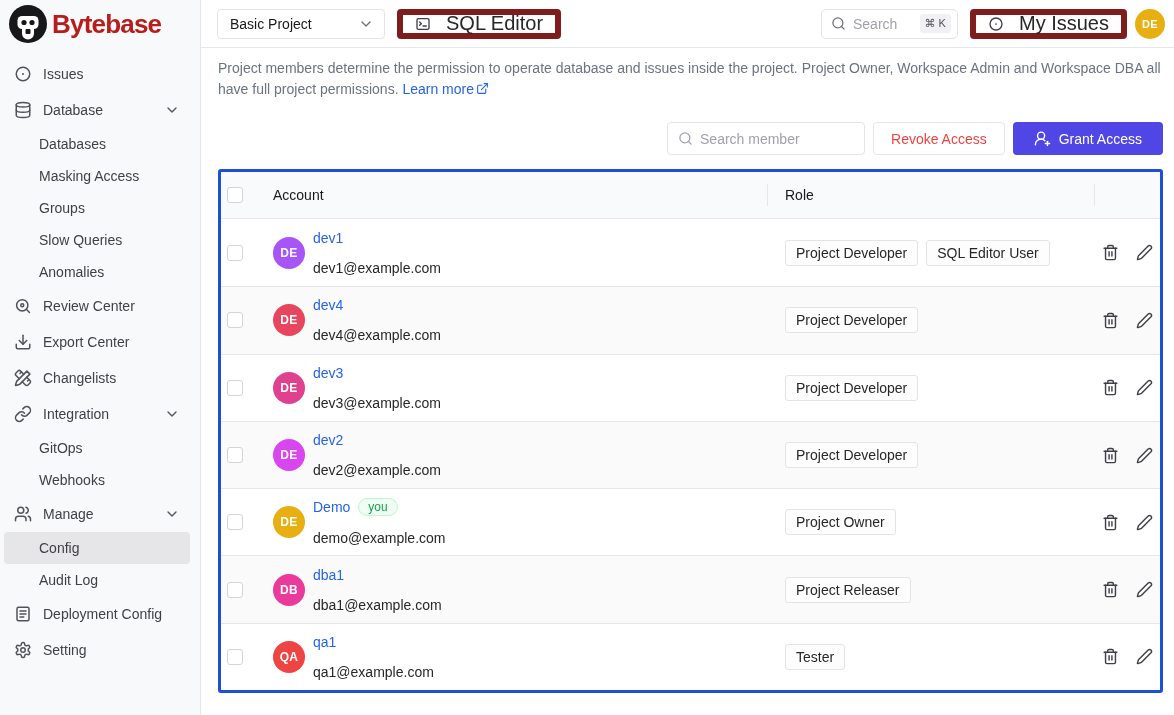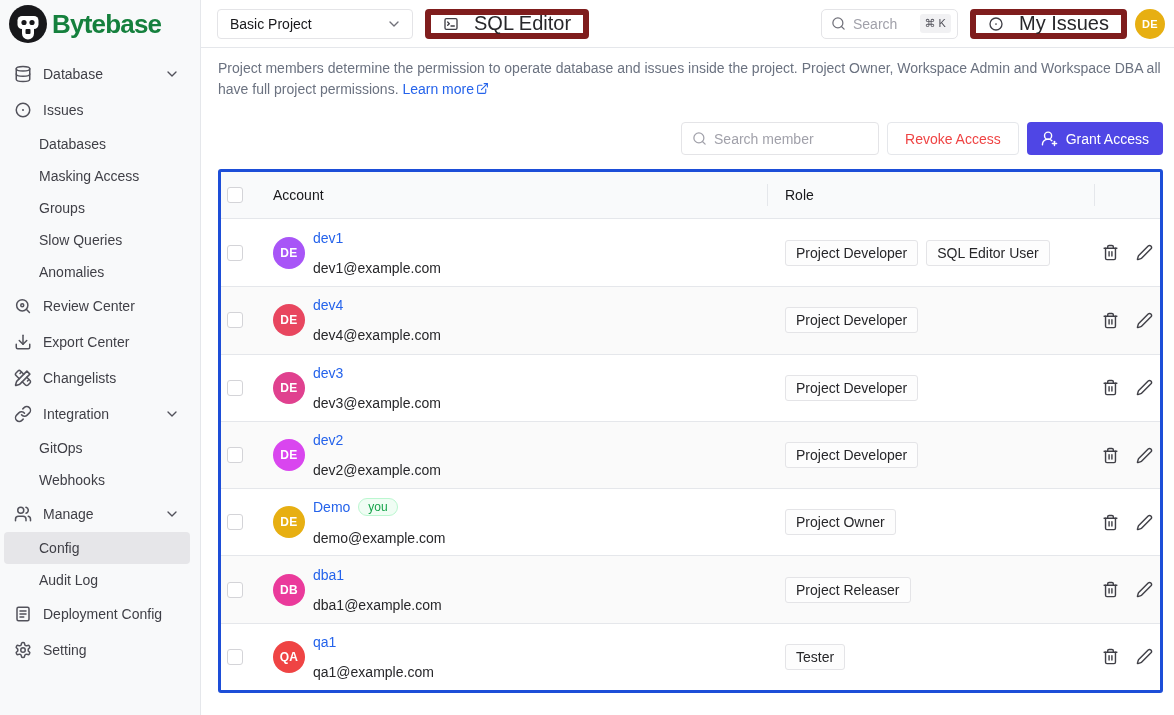--- a/index.html
+++ b/index.html
@@ -4,34 +4,34 @@
 <style>
   * { box-sizing: border-box; margin: 0; padding: 0; }
   html,body { width: 1174px; height: 715px; overflow: hidden; }
   body { font-family: "Liberation Sans","DejaVu Sans",sans-serif; background:#fff; color:#18181b; }
   .app { display:flex; width:100%; height:100%; }
 
   
   .sidebar { width:201px; min-width:201px; background:#f8f9fa; border-right:1px solid #e5e7eb; display:flex; flex-direction:column; }
   .logo-row { height:48px; display:flex; align-items:center; padding-left:9px; }
   .logo-mark { flex:none; }
-  .wordmark { font-size:26px; font-weight:800; letter-spacing:-0.8px; color:#15803d; margin-left:5px; }
+  .wordmark { font-size:26px; font-weight:800; letter-spacing:-0.8px; color:#b91c1c; margin-left:5px; }
   .nav { padding-top:8px; flex:1; overflow:hidden; }
   .nav-item { height:36px; display:flex; align-items:center; margin:0 10px 0 4px; padding:0 10px; border-radius:4px; font-size:14px; color:#3f3f46; cursor:pointer; }
   .nav-item.child { height:32px; padding-left:35px; }
   .nav-item.active { background:#e6e6e9; }
   .nav-item svg { color:#52525b; flex:none; }
   .nav-label { margin-left:11px; white-space:nowrap; }
   .nav-item.child .nav-label { margin-left:0; }
   .nav-chev { margin-left:auto; display:flex; color:#9ca3af; }
 
   
   .right-col { flex:1; display:flex; flex-direction:column; min-width:0; }
   .topbar { height:48px; border-bottom:1px solid #e5e7eb; display:flex; align-items:center; padding:0 9px 0 16px; background:#fff; }
-  .select { width:196px; height:30px; border:1px solid #e4e4e7; border-radius:4px; background:#fff; display:flex; align-items:center; padding:0 10px 0 12px; font-size:14px; color:#18181b; cursor:pointer; }
+  .select { width:168px; height:30px; border:1px solid #e4e4e7; border-radius:4px; background:#fff; display:flex; align-items:center; padding:0 10px 0 12px; font-size:14px; color:#18181b; cursor:pointer; }
   .select .sel-chev { margin-left:auto; display:flex; color:#71717a; }
   .btn-plain { height:30px; border:6px solid #7f1d1d; border-radius:4px; background:#fff; display:flex; align-items:center; gap:15px; padding:0 12px; font-size:20px; color:#27272a; margin-left:12px; cursor:pointer; }
   .btn-plain svg { color:#3f3f46; }
   .searchbox { margin-left:auto; width:137px; height:30px; border:1px solid #e4e4e7; border-radius:5px; background:#fff; display:flex; align-items:center; padding:0 6px 0 9px; cursor:text; }
   .searchbox .ph { font-size:14px; color:#a1a1aa; margin-left:7px; }
   .searchbox svg { color:#71717a; }
   .kbd { margin-left:auto; background:#f1f1f3; border-radius:3px; font-size:11px; color:#52525b; padding:3px 5px; white-space:nowrap; }
   .avatar-top { width:30px; height:30px; border-radius:50%; color:#fff; font-size:11px; font-weight:700; display:flex; align-items:center; justify-content:center; margin-left:8px; cursor:pointer; letter-spacing:0.3px; }
 
   
@@ -41,21 +41,21 @@
   .ext-ic { display:inline-flex; vertical-align:-1px; margin-left:2px; color:#2563eb; }
   .toolbar { display:flex; align-items:center; margin-top:22px; }
   .tabs { display:flex; gap:36px; }
   .tab { font-size:16px; font-weight:500; color:#18181b; padding-bottom:11px; border-bottom:2px solid transparent; cursor:pointer; }
   .tab.active { border-bottom-color:#4f46e5; }
   .controls { margin-left:auto; display:flex; align-items:center; gap:8px; }
   .member-search { width:198px; height:33px; border:1px solid #e4e4e7; border-radius:4px; display:flex; align-items:center; padding:0 10px; cursor:text; background:#fff; }
   .member-search svg { color:#a1a1aa; }
   .member-search .ph { font-size:14px; color:#a1a1aa; margin-left:7px; }
   .btn-revoke { height:33px; padding:0 17px; border:1px solid #e5e7eb; border-radius:4px; background:#fff; font-size:14px; color:#ef4444; cursor:default; }
-  .btn-grant { height:33px; padding:0 14px; border:none; border-radius:4px; background:#4f46e5; color:#fff; font-size:14px; display:flex; align-items:center; gap:8px; cursor:pointer; }
+  .btn-grant { height:33px; padding:0 21px; border:none; border-radius:4px; background:#4f46e5; color:#fff; font-size:14px; display:flex; align-items:center; gap:8px; cursor:pointer; }
   .btn-grant svg { color:#fff; }
 
   
   .table { margin-top:14px; border:3px solid #1d4ed8; border-radius:3px; overflow:hidden; }
   .thead { display:grid; grid-template-columns:546px 327px 1fr; height:47px; background:#f9fafb; border-bottom:1px solid #e5e7eb; align-items:center; }
   .th { font-size:14px; font-weight:500; color:#18181b; position:relative; height:100%; display:flex; align-items:center; }
   .th.div::before { content:""; position:absolute; left:0; top:12px; bottom:12px; width:1px; background:#e5e7eb; }
   .th-role { padding-left:18px; }
   .cb { width:16px; height:16px; border:1px solid #d4d4d8; border-radius:3px; background:#fff; display:inline-block; flex:none; cursor:pointer; }
   .trow { display:grid; grid-template-columns:546px 327px 1fr; height:67.3px; align-items:center; }
@@ -90,37 +90,37 @@
         <circle cx="15" cy="17.5" r="2.6" fill="#18181b"></circle>
         <circle cx="23" cy="17.5" r="2.6" fill="#18181b"></circle>
         <path d="M13 24h12v4.5a6 6 0 0 1-12 0z" fill="#fff"></path>
         <rect x="16.5" y="24" width="5" height="5" rx="1" fill="#18181b"></rect>
       </svg>
       <span class="wordmark">Bytebase</span>
     </div>
     <nav class="nav">
         <div class="nav-item">
           <svg width="18" height="18" viewBox="0 0 24 24" fill="none" stroke="currentColor" stroke-width="2" stroke-linecap="round" stroke-linejoin="round">
+            <circle cx="12" cy="12" r="9"></circle>
+            <circle cx="12" cy="12" r="1.3" fill="currentColor" stroke="none"></circle>
+          </svg>
+          <span class="nav-label">Issues</span>
+        </div>
+        <div class="nav-item">
+          <svg width="18" height="18" viewBox="0 0 24 24" fill="none" stroke="currentColor" stroke-width="2" stroke-linecap="round" stroke-linejoin="round">
             <ellipse cx="12" cy="5" rx="9" ry="3"></ellipse>
             <path d="M3 5v14c0 1.66 4 3 9 3s9-1.34 9-3V5"></path>
             <path d="M3 12c0 1.66 4 3 9 3s9-1.34 9-3"></path>
           </svg>
           <span class="nav-label">Database</span>
           <span class="nav-chev">
             <svg width="16" height="16" viewBox="0 0 24 24" fill="none" stroke="currentColor" stroke-width="2" stroke-linecap="round" stroke-linejoin="round">
               <path d="m6 9 6 6 6-6"></path>
             </svg>
           </span>
-        </div>
-        <div class="nav-item">
-          <svg width="18" height="18" viewBox="0 0 24 24" fill="none" stroke="currentColor" stroke-width="2" stroke-linecap="round" stroke-linejoin="round">
-            <circle cx="12" cy="12" r="9"></circle>
-            <circle cx="12" cy="12" r="1.3" fill="currentColor" stroke="none"></circle>
-          </svg>
-          <span class="nav-label">Issues</span>
         </div>
         <div class="nav-item child">
           <span class="nav-label">Databases</span>
         </div>
         <div class="nav-item child">
           <span class="nav-label">Masking Access</span>
         </div>
         <div class="nav-item child">
           <span class="nav-label">Groups</span>
         </div>

